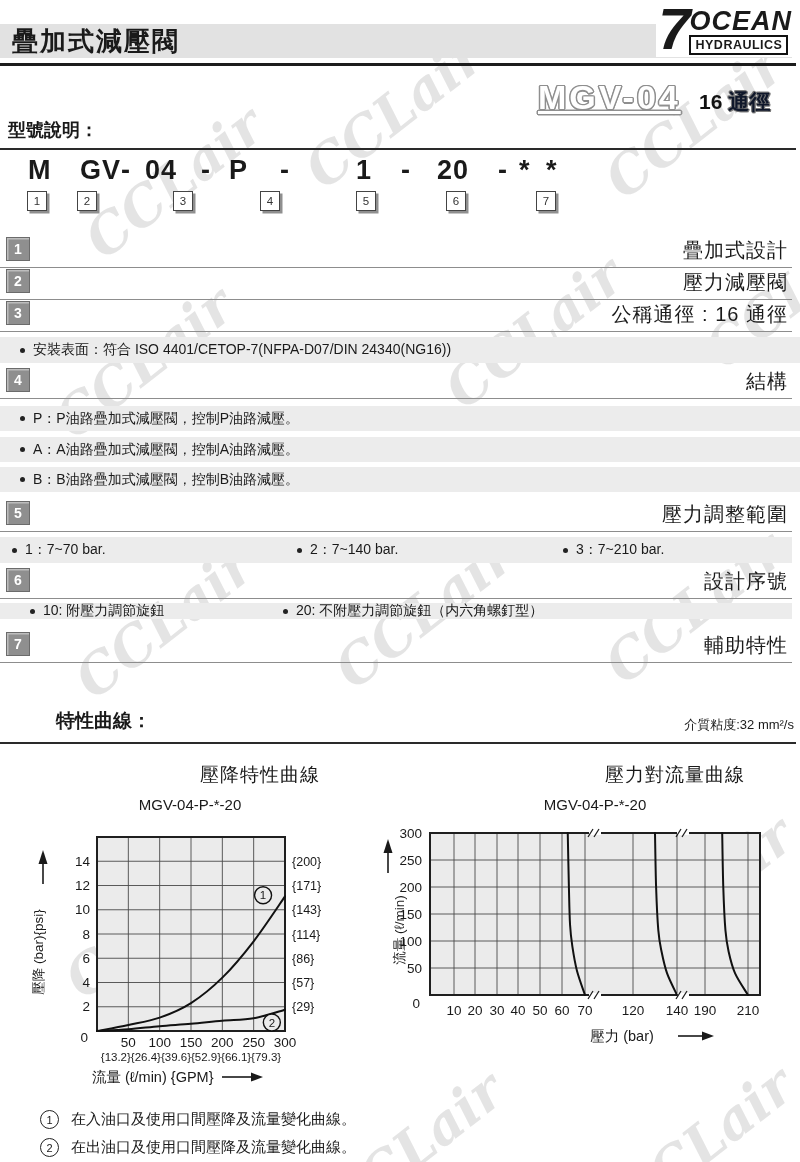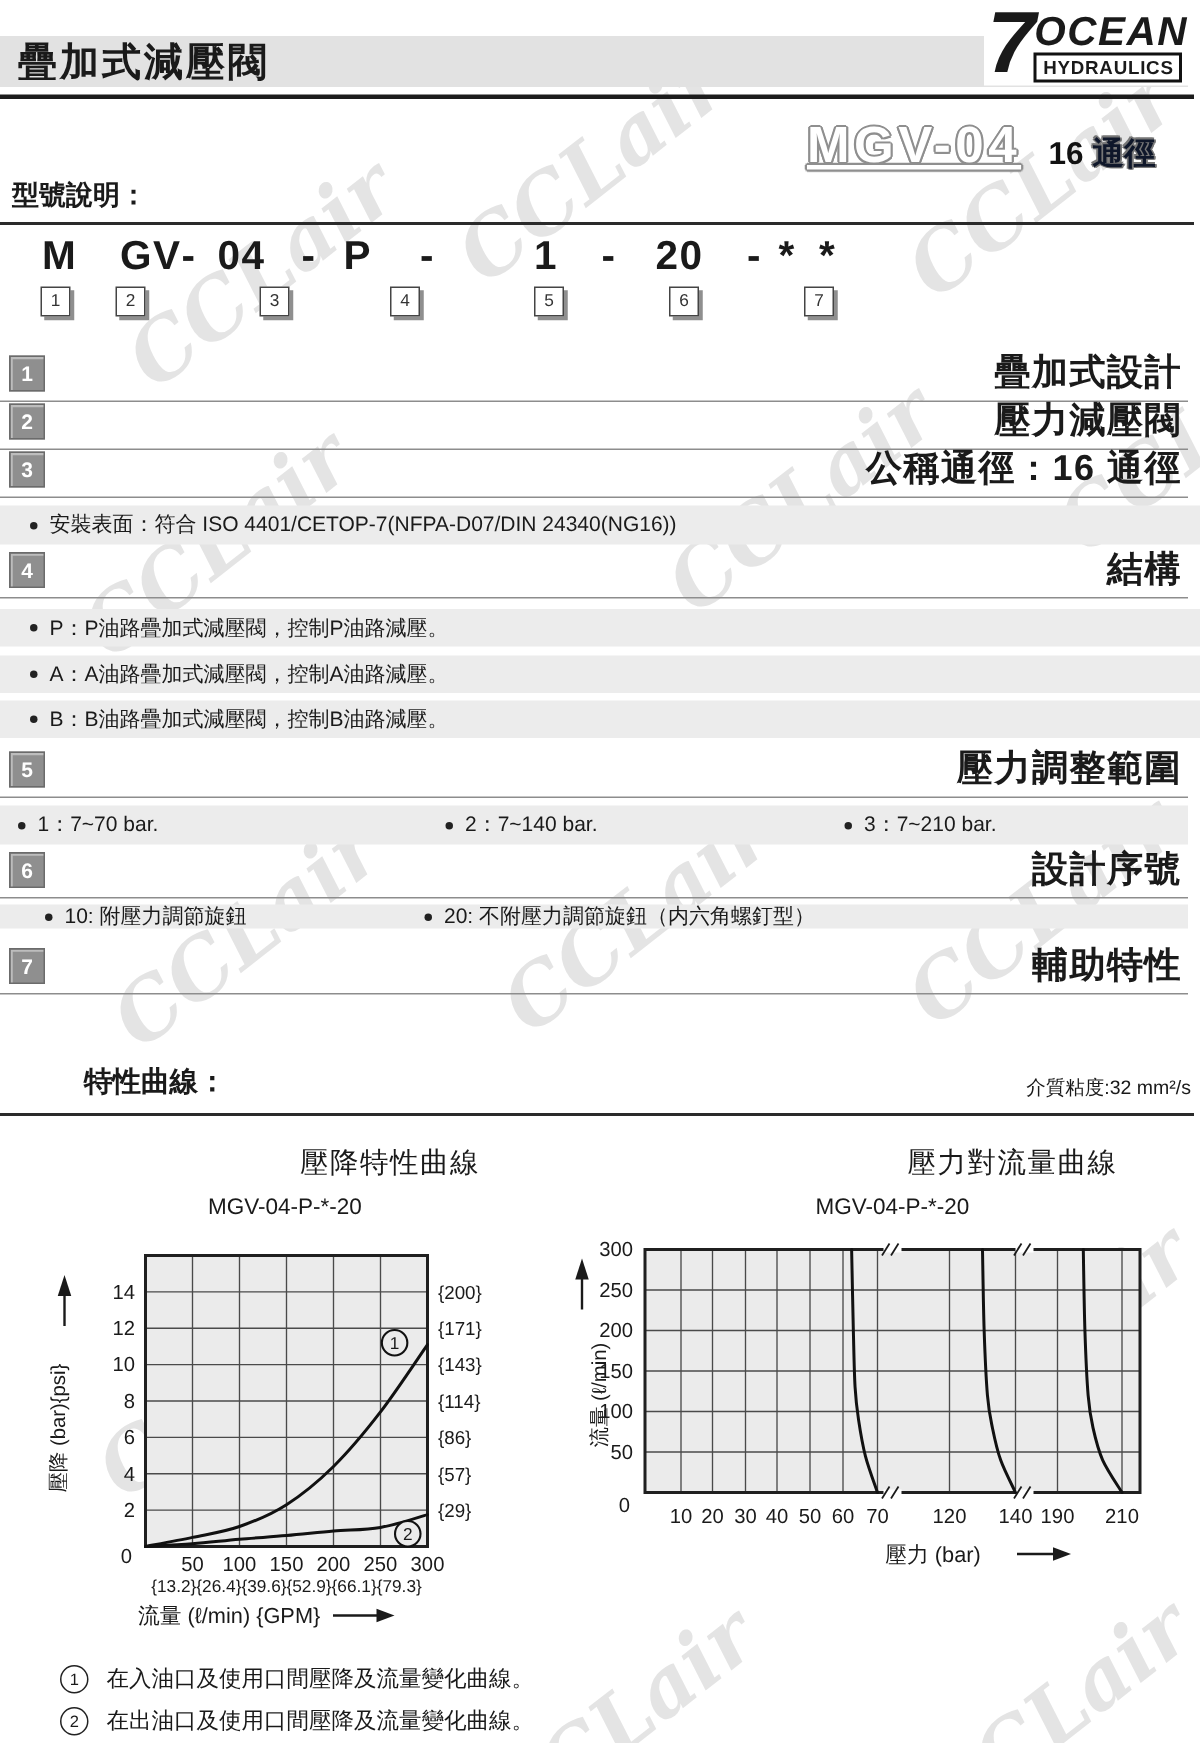--- a/index.html
+++ b/index.html
@@ -29,21 +29,21 @@
   
   .code-seg{position:absolute;top:155px;font-size:27px;font-weight:bold;letter-spacing:1px;}
   .code-box{position:absolute;top:191px;width:18px;height:18px;background:#fff;border:1.2px solid #444;
             box-shadow:2.5px 2.5px 0 #8f8f8f;display:flex;align-items:center;justify-content:center;
             font-size:11.5px;color:#333;}
   
   .sec{position:absolute;left:0;width:792px;height:30px;border-bottom:1.6px solid #8d8d8d;}
   .sec-num{position:absolute;left:6px;top:0;width:22px;height:22px;background:#8f8f8f;color:#fff;
            font-size:14px;font-weight:bold;display:flex;align-items:center;justify-content:center;
            border:1px solid #6b6b6b;box-shadow:inset 1.5px 1.5px 0 #bdbdbd;}
-  .sec-title{position:absolute;right:4px;bottom:3px;font-size:24px;font-weight:bold;letter-spacing:1px;}
+  .sec-title{position:absolute;right:4px;bottom:3px;font-size:20px;font-weight:normal;letter-spacing:1px;}
   .grow{position:absolute;left:0;width:792px;background:#ececec;display:flex;align-items:center;font-size:14px;}
   .blt{width:5px;height:5px;border-radius:50%;background:#222;margin-right:8px;flex:0 0 auto;}
   .gitem{position:absolute;display:flex;align-items:center;font-size:14px;height:100%;top:0;}
   
   .char-head{position:absolute;left:8px;top:708px;font-size:19px;font-weight:bold;margin-left:48px;}
   .viscosity{position:absolute;right:6px;top:716px;font-size:13px;}
   .chart-title{position:absolute;font-size:19px;font-weight:normal;text-align:right;letter-spacing:1px;}
   .chart-sub{position:absolute;font-size:15px;text-align:center;}
   .chart-svg{position:absolute;}
   

